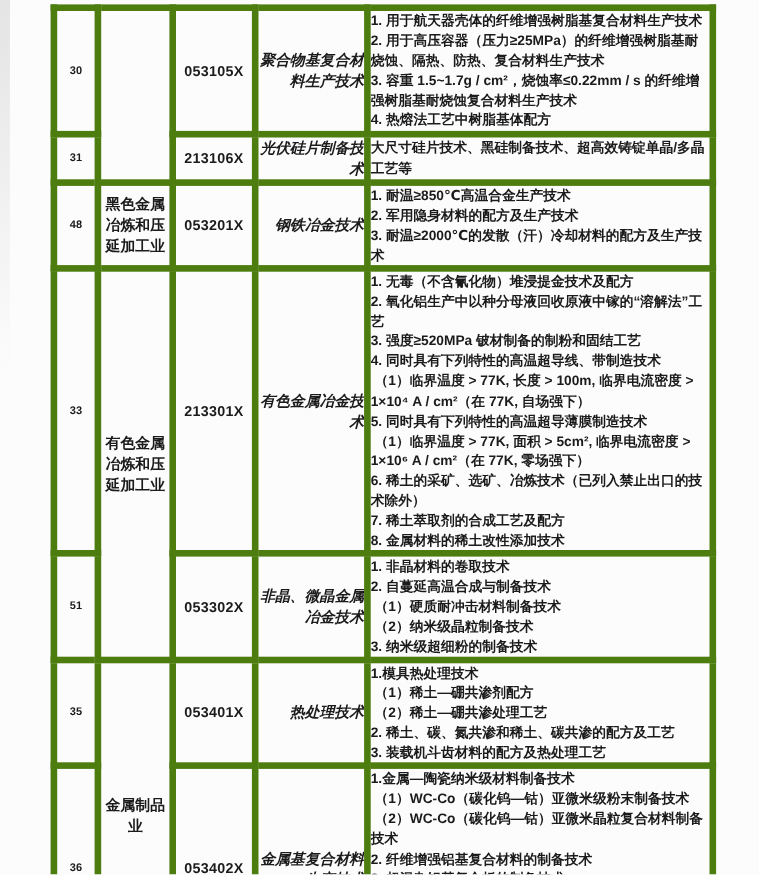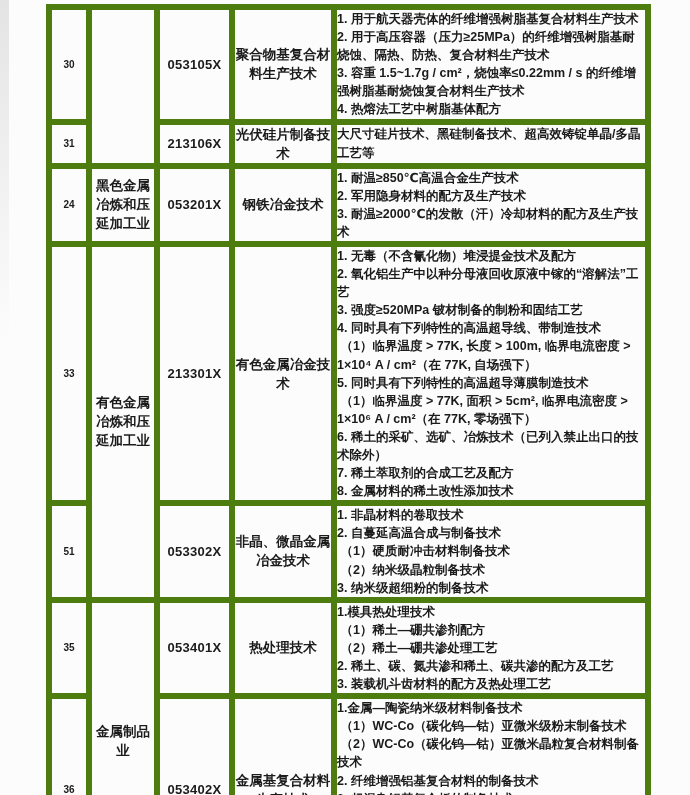--- a/index.html
+++ b/index.html
@@ -65,21 +65,22 @@
   }
   td.c-code {
     text-align: center;
     font-size: 13px;
     letter-spacing: 0.3px;
   }
   td.c-name {
     font-size: 13.5px;
     line-height: 19px;
     padding: 2px 3px 2px 5px;
-    text-align: center;
+    text-align: right;
+    font-style: italic;
   }
   td.c-detail {
     vertical-align: top;
     font-size: 12.5px;
     line-height: 18.1px;
     padding: 2px 4px 2px 6px;
     text-align: left;
     white-space: pre-wrap;
     overflow-wrap: break-word;
   }
@@ -109,21 +110,21 @@
 3. 容重 1.5~1.7g / cm²，烧蚀率≤0.22mm / s 的纤维增强树脂基耐烧蚀复合材料生产技术
 4. 热熔法工艺中树脂基体配方</td>
       </tr>
       <tr class="r31">
         <td class="c-no">31</td>
         <td class="c-code">213106X</td>
         <td class="c-name">光伏硅片制备技术</td>
         <td class="c-detail">大尺寸硅片技术、黑硅制备技术、超高效铸锭单晶/多晶工艺等</td>
       </tr>
       <tr class="r32">
-        <td class="c-no">24</td>
+        <td class="c-no">48</td>
         <td class="c-cat">黑色金属冶炼和压延加工业</td>
         <td class="c-code">053201X</td>
         <td class="c-name">钢铁冶金技术</td>
         <td class="c-detail">1. 耐温≥850℃高温合金生产技术
 2. 军用隐身材料的配方及生产技术
 3. 耐温≥2000℃的发散（汗）冷却材料的配方及生产技术</td>
       </tr>
       <tr class="r33">
         <td class="c-no">33</td>
         <td class="c-cat" rowspan="2">有色金属冶炼和压延加工业</td>

